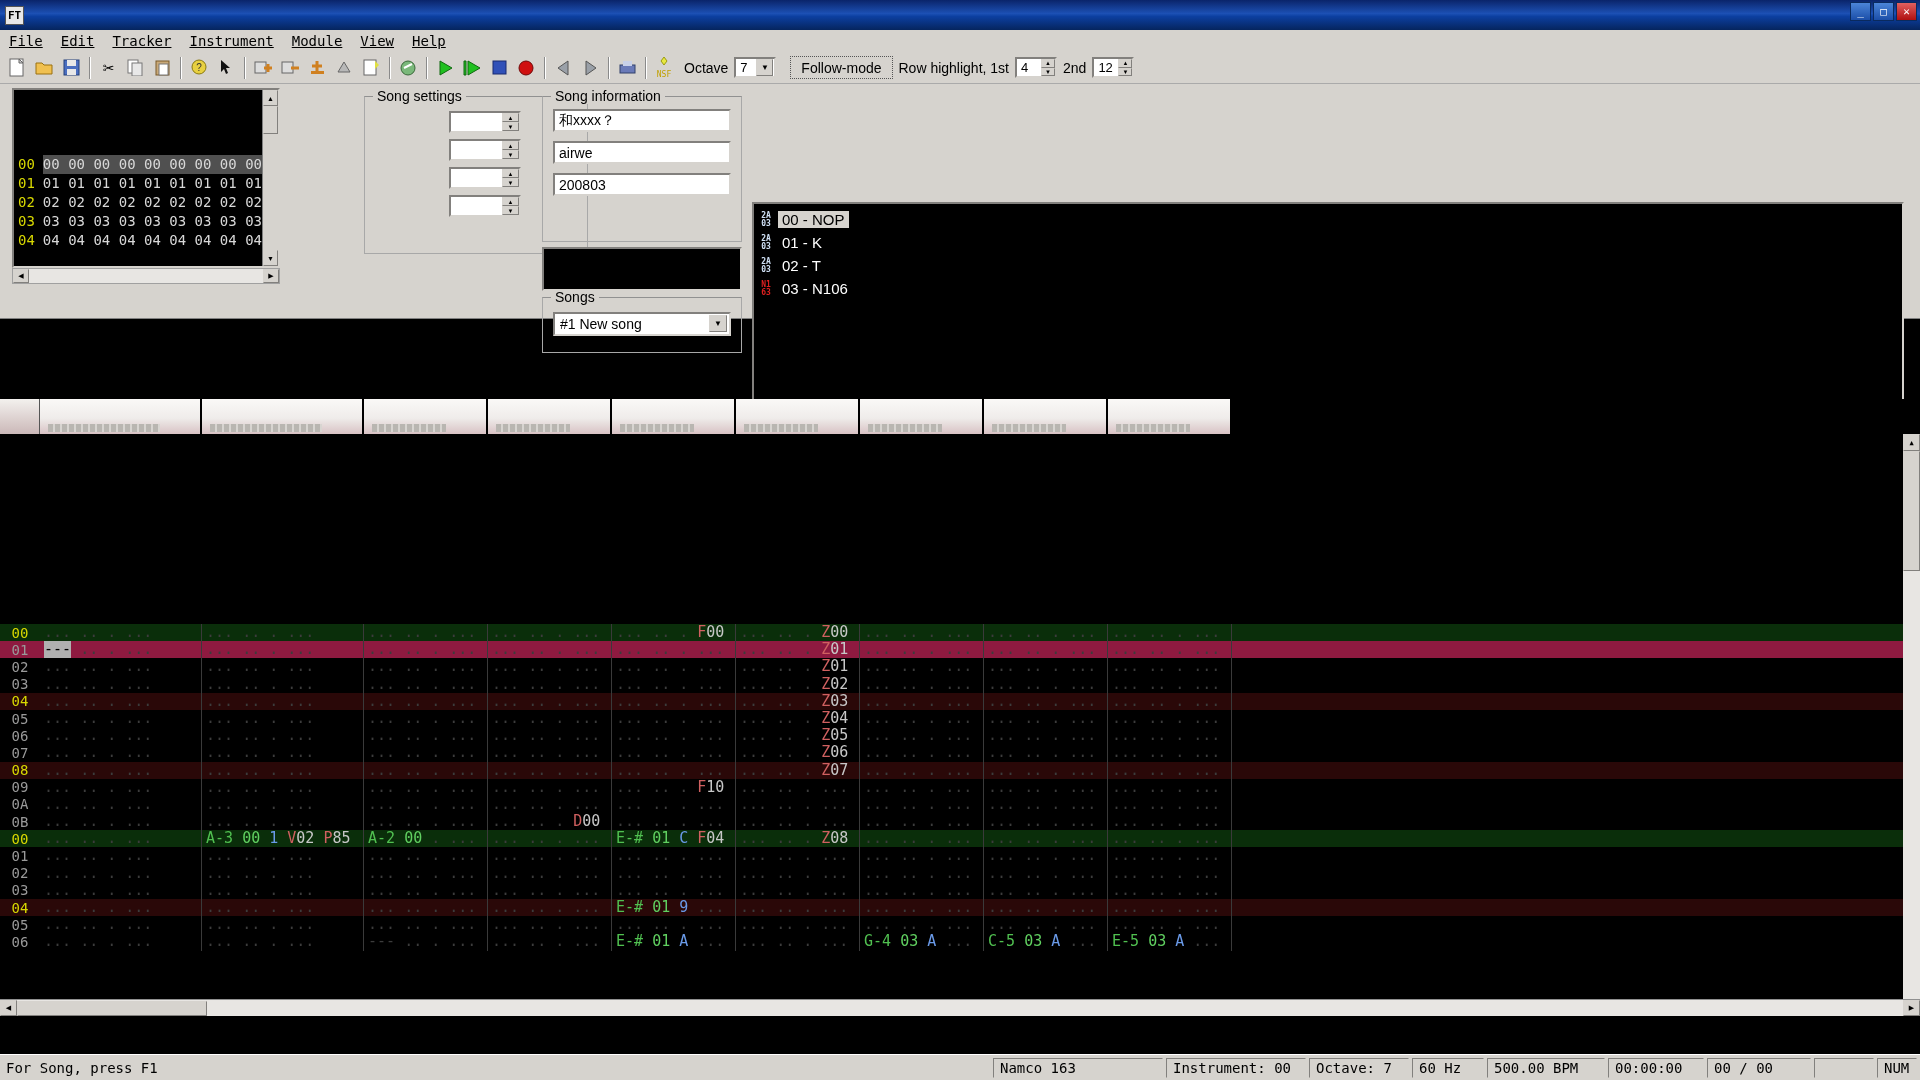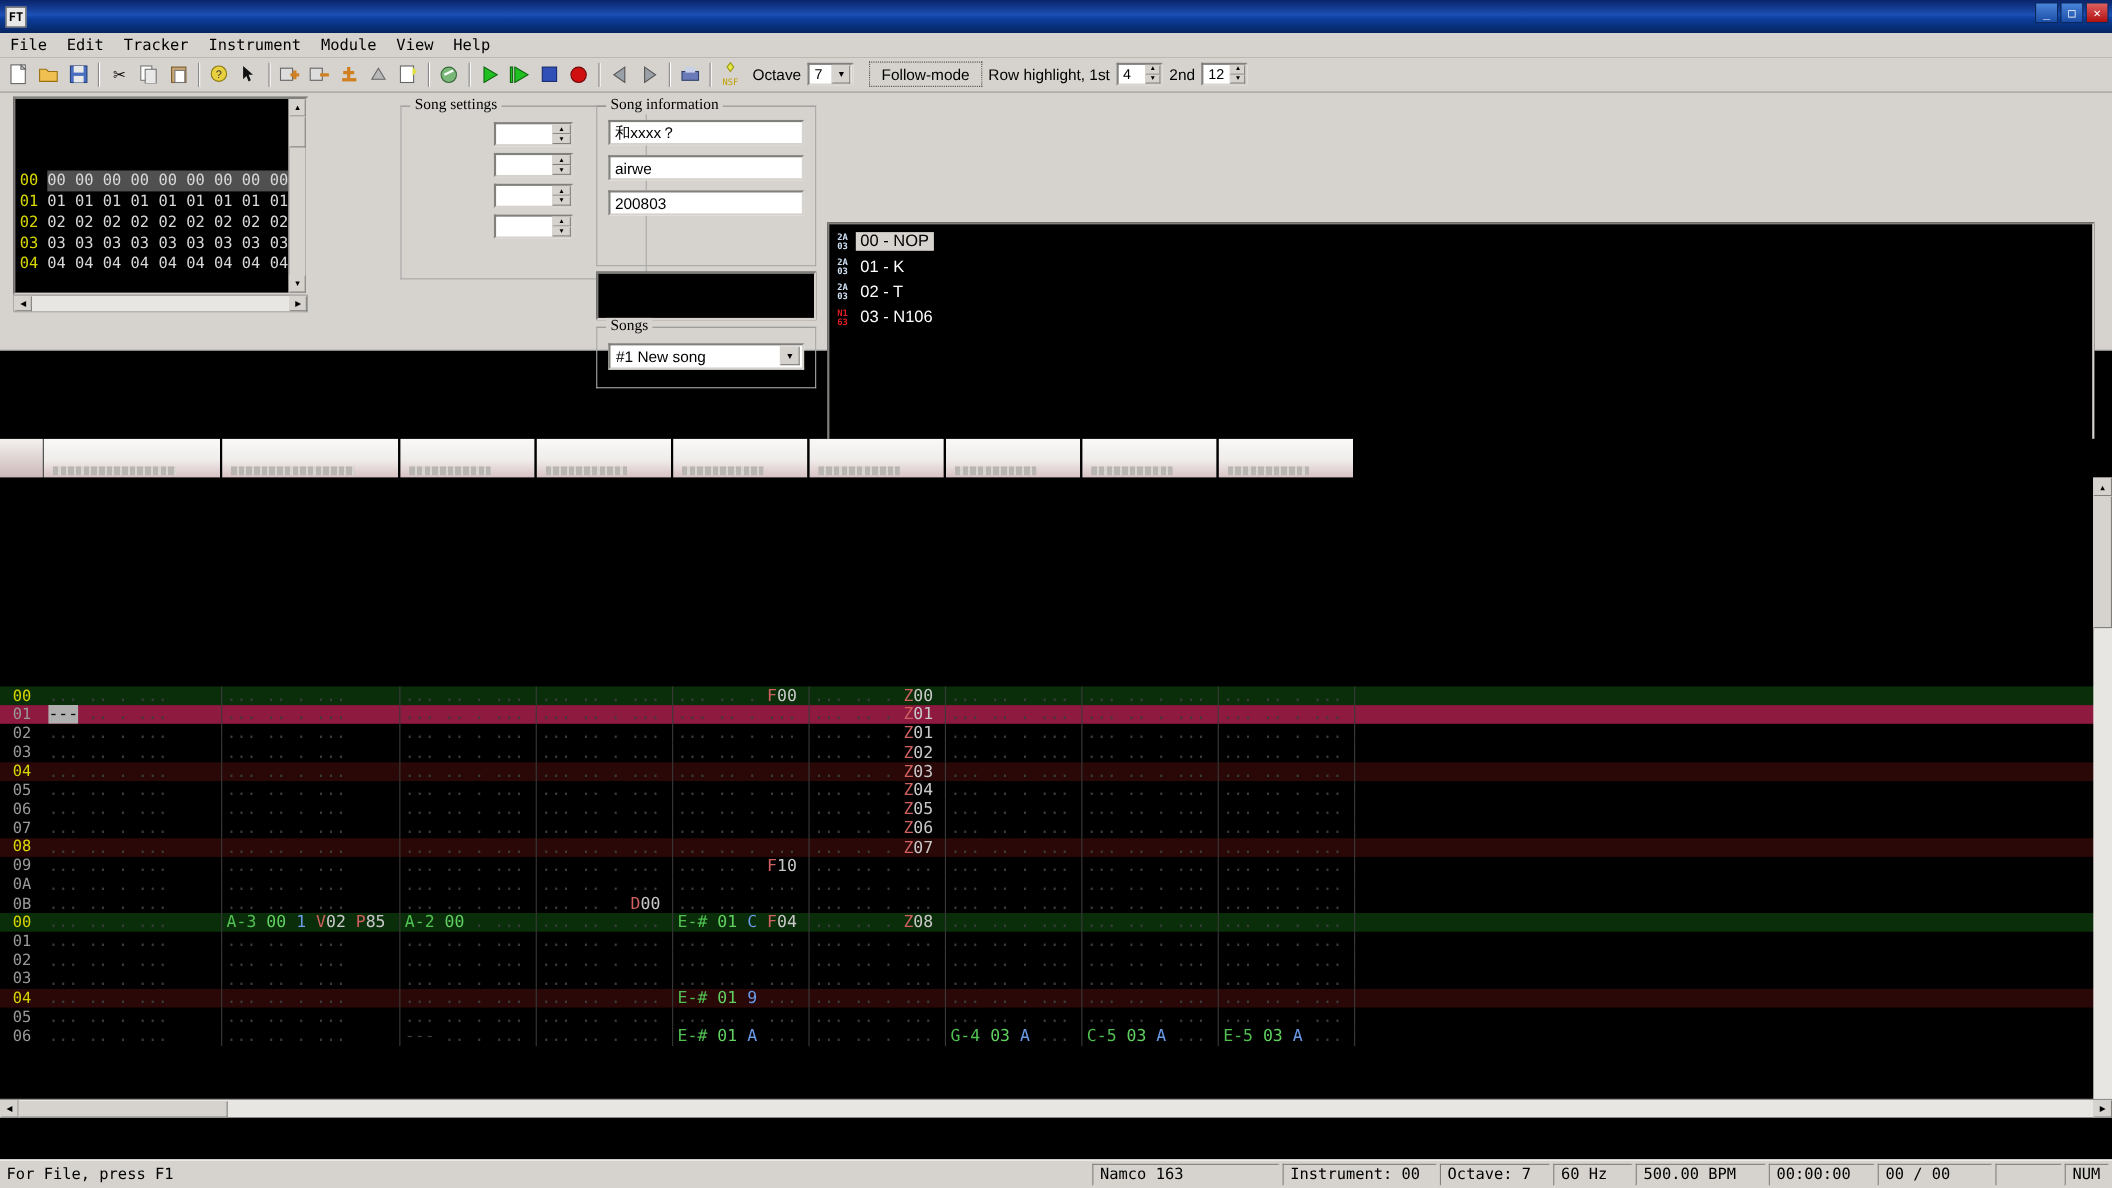--- a/index.html
+++ b/index.html
@@ -43,21 +43,21 @@
   .tbtn.close { background: linear-gradient(to bottom,#e06060,#b01010); }
 
   
   #menubar {
     height: 22px; background: #d6d3ce;
     display: flex; align-items: center;
     font-family: "DejaVu Sans Mono", monospace;
     font-size: 14px; color: #000;
     border-bottom: 1px solid #d6d3ce;
   }
-  .menu-item { padding: 2px 9px; cursor: default; }
+  .menu-item { padding: 2px 9px; cursor: default; text-decoration: underline; }
 
   
   #toolbar {
     height: 32px; background: #d6d3ce;
     display: flex; align-items: center; padding: 0 4px;
     border-bottom: 1px solid #aaa;
   }
   .tb-ico {
     width: 25px; height: 25px; margin: 0 1px;
     display: flex; align-items: center; justify-content: center;
@@ -143,21 +143,21 @@
   #changeall { display: inline-flex; align-items: center; font-size: 14px; margin-left: 8px; }
   #changeall .cb { width: 13px; height: 13px; background: #fff; border: 2px inset #d6d3ce; margin-right: 5px; }
 
   
   .groupbox {
     position: absolute; border: 1px solid #a8a8a8;
     border-top-color: #919191;
   }
   .groupbox > .legend {
     position: absolute; top: -9px; left: 8px; background: #d6d3ce;
-    padding: 0 4px; font-size: 14px; color: #000; font-family: Liberation Serif, serif;
+    padding: 0 4px; font-size: 14px; color: #000;
   }
   .row-fld { display: flex; align-items: center; margin-bottom: 6px; }
   .row-fld .lbl { width: 72px; font-size: 15px; }
   .fld-spin {
     width: 72px; height: 22px; background: #fff; border: 2px inset #d6d3ce;
     position: relative; font-size: 14px; display: flex; align-items: center; padding-left: 5px;
   }
   .fld-spin .spb { position: absolute; right: 0; top: 0; width: 17px; height: 18px; display: flex; flex-direction: column;}
   .fld-spin .spb div { flex: 1; background: #d6d3ce; border: 1px outset #d6d3ce; font-size: 6px;
     display: flex; align-items: center; justify-content: center; }
@@ -742,21 +742,21 @@
     </div>
   <div id="pat-hscroll">
     <div class="sbtn">◀</div>
     <div class="thumb" style="width:190px"></div>
     <div style="flex:1"></div>
     <div class="sbtn">▶</div>
   </div>
 </div>
 
 <div id="statusbar">
-  <div class="sb-help">For File, press F1</div>
+  <div class="sb-help">For Song, press F1</div>
 <div class="sb-pane" style="width: 170px;">Namco 163</div>
     <div class="sb-pane" style="width: 140px;">Instrument: 00</div>
     <div class="sb-pane" style="width: 100px;">Octave: 7</div>
     <div class="sb-pane" style="width: 72px;">60 Hz</div>
     <div class="sb-pane" style="width: 118px;">500.00 BPM</div>
     <div class="sb-pane" style="width: 96px;">00:00:00</div>
     <div class="sb-pane" style="width: 104px;">00 / 00</div>
     <div class="sb-pane" style="width: 60px;"></div>
     <div class="sb-pane" style="width: 40px;">NUM</div>
   </div>

